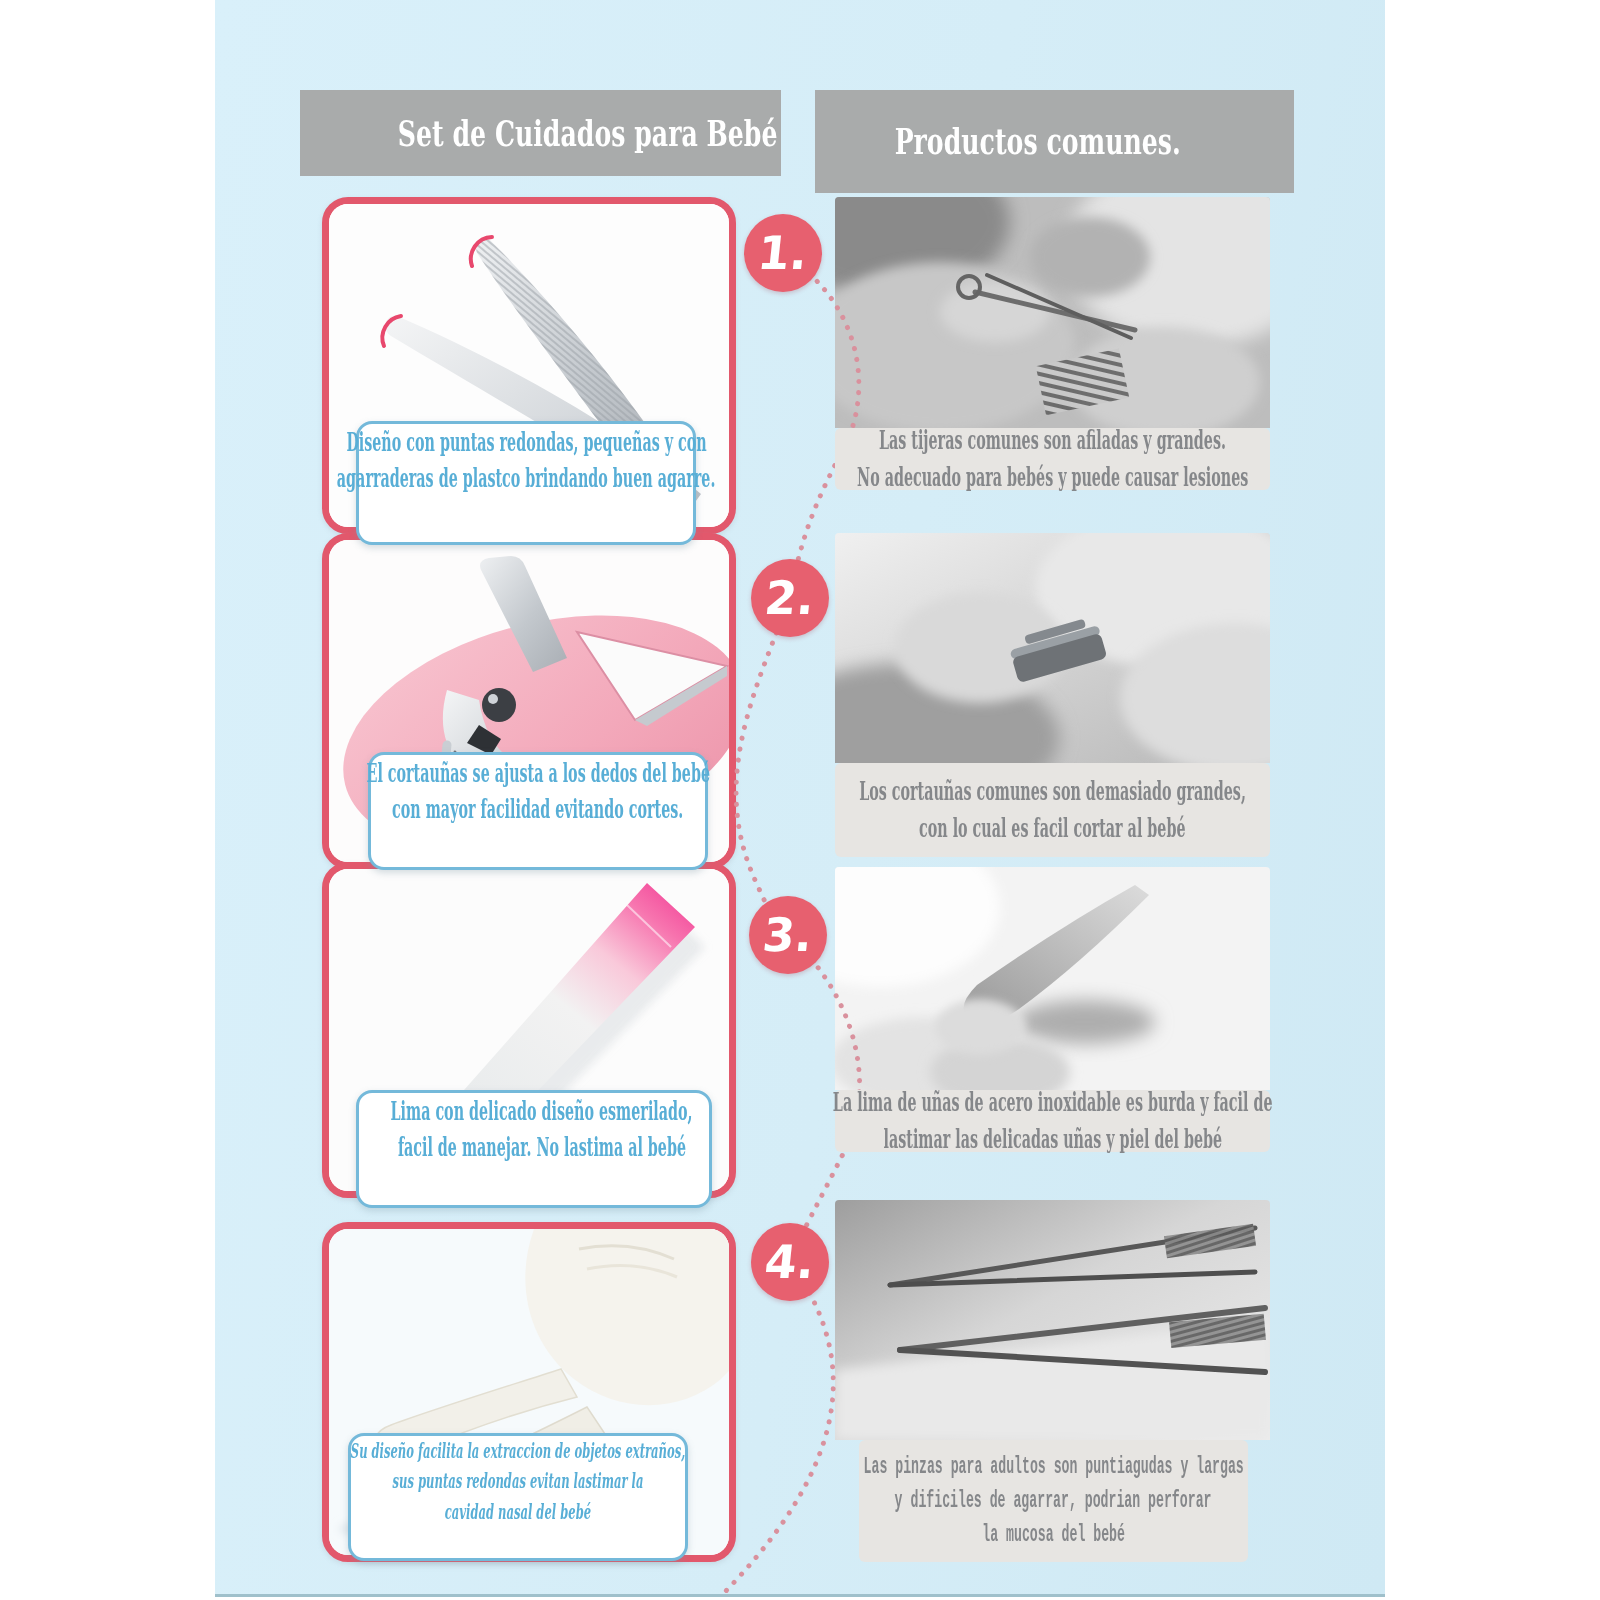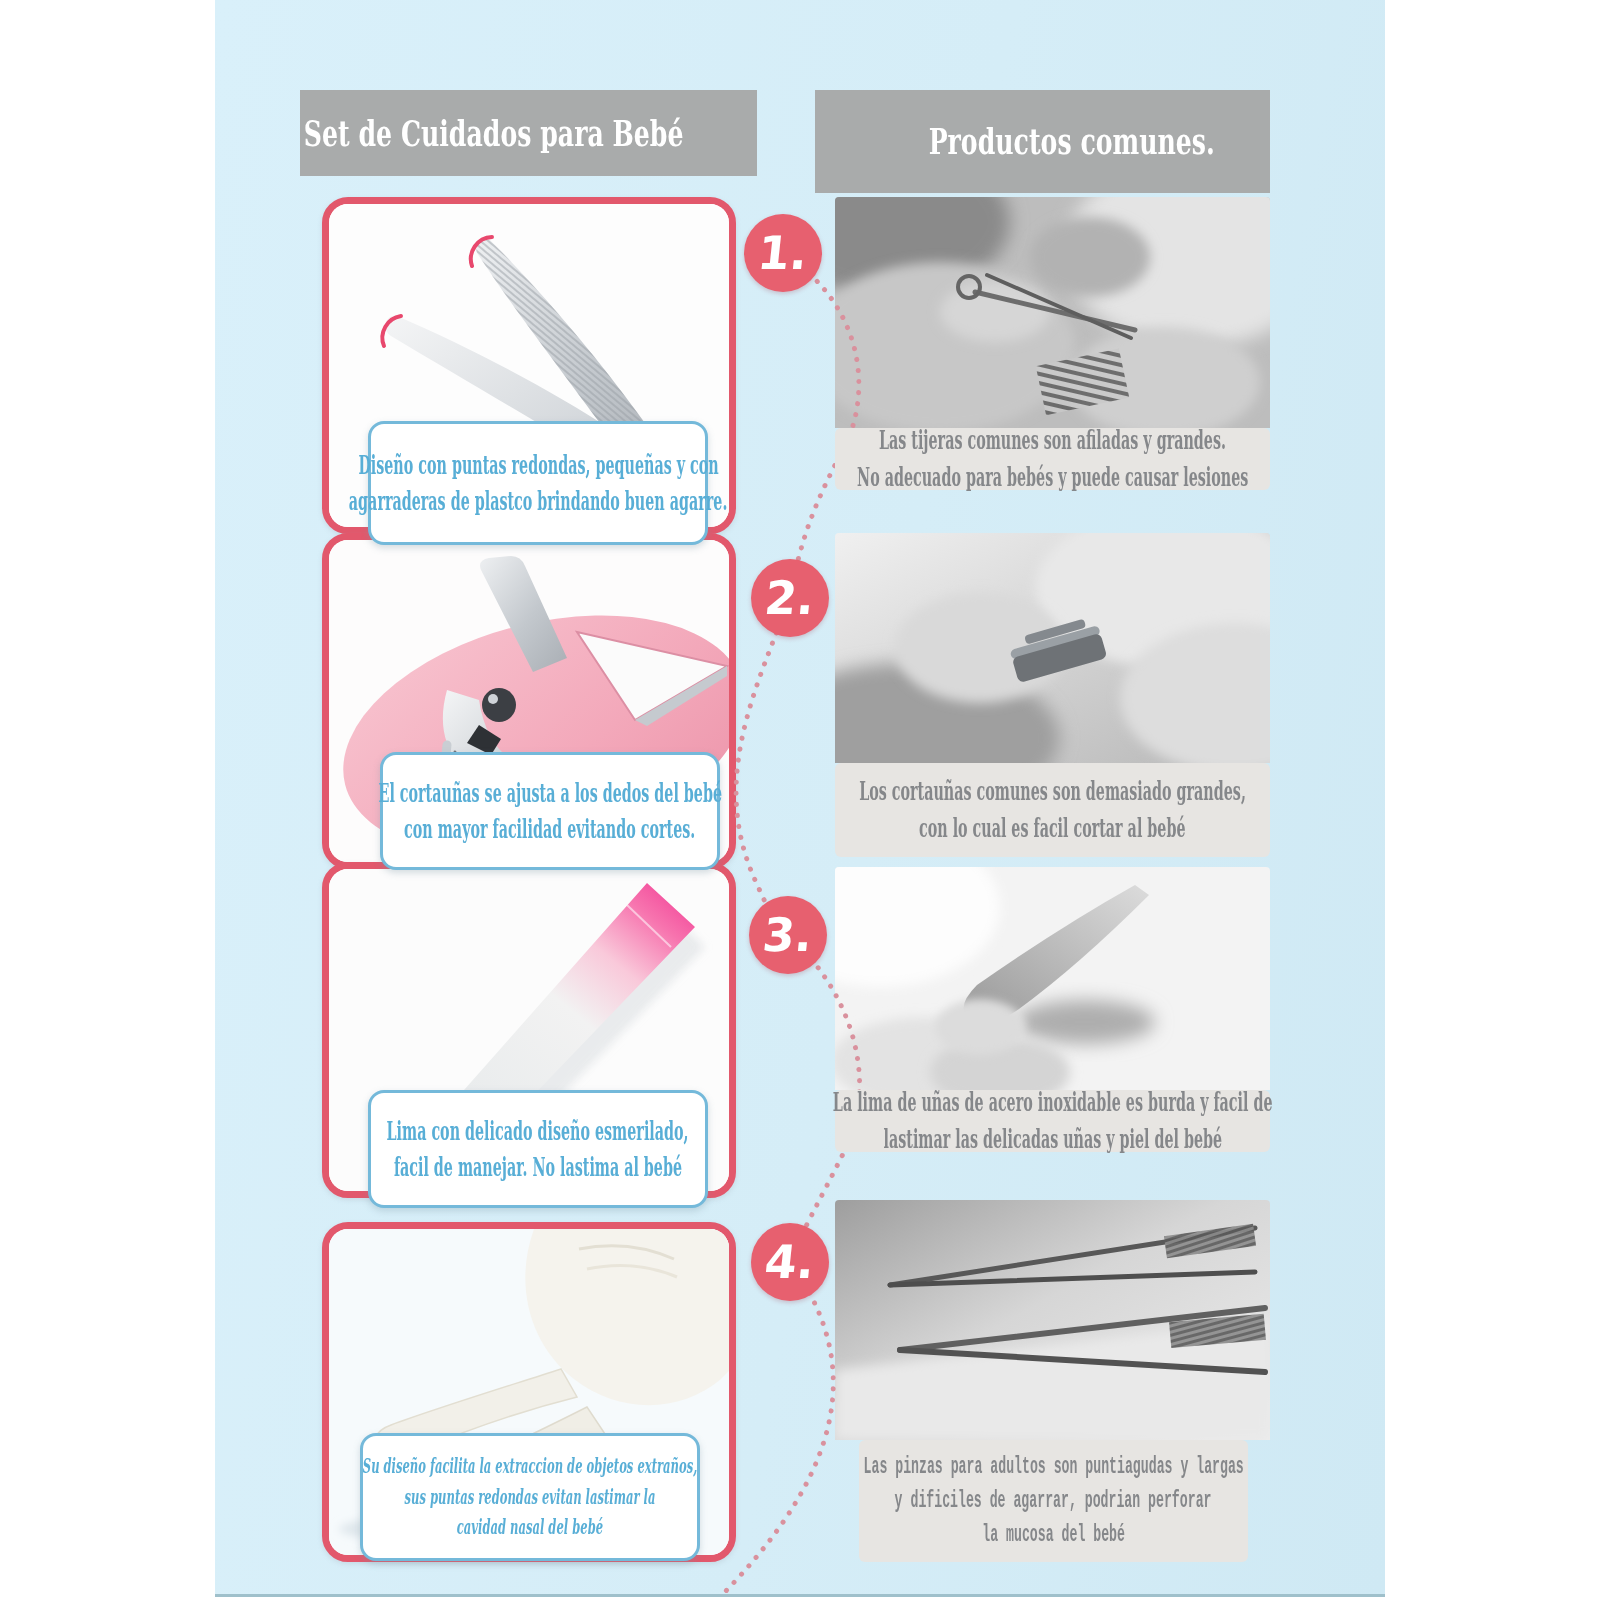--- a/index.html
+++ b/index.html
@@ -1,30 +1,30 @@
 <!DOCTYPE html>
 <html><head>
 <meta charset="utf-8">
 <style>
   html,body{margin:0;padding:0;background:#ffffff;width:1600px;height:1600px;overflow:hidden;
     font-family:"DejaVu Serif","Liberation Serif",serif;}
   .panel{position:absolute;left:215px;top:0;width:1170px;height:1594px;
     background:linear-gradient(100deg,#d9f0fa 0%,#d5edf7 55%,#cfe9f4 100%);
     border-bottom:3px solid #9fc0cb;}
-  .hdr{position:absolute;background:#a9abab;display:flex;align-items:center;justify-content:flex-end;z-index:3;}
+  .hdr{position:absolute;background:#a9abab;display:flex;align-items:center;justify-content:flex-start;z-index:3;padding-left:24px;}
   .hdr .ln{color:#ffffff;font-size:35px;font-weight:700;white-space:nowrap;
     transform:scaleX(.72);transform-origin:50% 50%;}
   .card{position:absolute;background:#ffffff;border:7px solid #e2586c;border-radius:26px;
     overflow:hidden;z-index:1;box-shadow:0 2px 5px rgba(150,160,170,.25);}
   .card svg{display:block;width:100%;height:100%;}
   .rimg{position:absolute;overflow:hidden;z-index:1;border-radius:4px 4px 0 0;}
   .rimg svg{display:block;width:100%;height:100%;}
   .capL{position:absolute;background:#ffffff;border:3px solid #74b9da;border-radius:16px;
-    display:flex;flex-direction:column;align-items:center;justify-content:center;z-index:3;
-    box-shadow:0 3px 7px rgba(120,145,160,.3);margin-left:12px;}
+    display:flex;flex-direction:column;align-items:center;justify-content:flex-start;z-index:3;
+    box-shadow:0 3px 7px rgba(120,145,160,.3);}
   .capL .ln{color:#58aed6;font-size:26px;font-weight:700;line-height:1.4;white-space:nowrap;
     transform:scaleX(.55);transform-origin:50% 50%;}
   .capL.small .ln{font-size:21px;line-height:1.45;}
   .capR{position:absolute;background:#e7e5e2;border-radius:6px;display:flex;flex-direction:column;
     align-items:center;justify-content:center;z-index:3;}
   .capR .ln{color:#85878a;font-size:26px;font-weight:700;line-height:1.42;white-space:nowrap;
     transform:scaleX(.55);transform-origin:50% 50%;}
   .capR.small .ln{font-size:24px;}
   .badge{position:absolute;width:78px;height:78px;border-radius:50%;background:#e7606f;
     display:flex;align-items:center;justify-content:center;z-index:4;
@@ -191,21 +191,21 @@
         <filter id="b4" x="-40%" y="-40%" width="180%" height="180%">
             <feGaussianBlur stdDeviation="4"></feGaussianBlur>
           </filter>
       </defs>
       <rect width="400" height="322" fill="#fcfcfc"></rect>
       <path d="M330 34 L376 78 L182 278 Q152 309 124 297 Q108 286 124 261 L330 34 Z" fill="#d9dde0" opacity=".55" filter="url(#b4)"></path>
       <path d="M318 14 L366 58 L170 262 Q140 295 112 283 Q96 272 112 247 L318 14 Z" fill="url(#fileG)"></path>
       <line x1="298" y1="36" x2="342" y2="78" stroke="#ffffff" stroke-width="2" opacity=".55"></line>
     </svg>
   </div>
-  <div class="capL" style="left:356px;top:1090px;width:334px;height:112px;">
+  <div class="capL" style="left:356px;top:1090px;width:334px;height:112px;padding-left:16px;">
     <div class="ln">Lima con delicado diseño esmerilado,</div>
     <div class="ln">facil de manejar. No lastima al bebé</div>
   </div>
   <div class="badge" style="left:749px;top:896px;">
     <span>3.</span>
   </div>
   <div class="rimg" style="left:835px;top:867px;width:435px;height:223px;">
     <svg viewBox="0 0 435 223">
       <defs>
         <linearGradient id="steelG" x1="1" y1="0" x2="0" y2="1">

